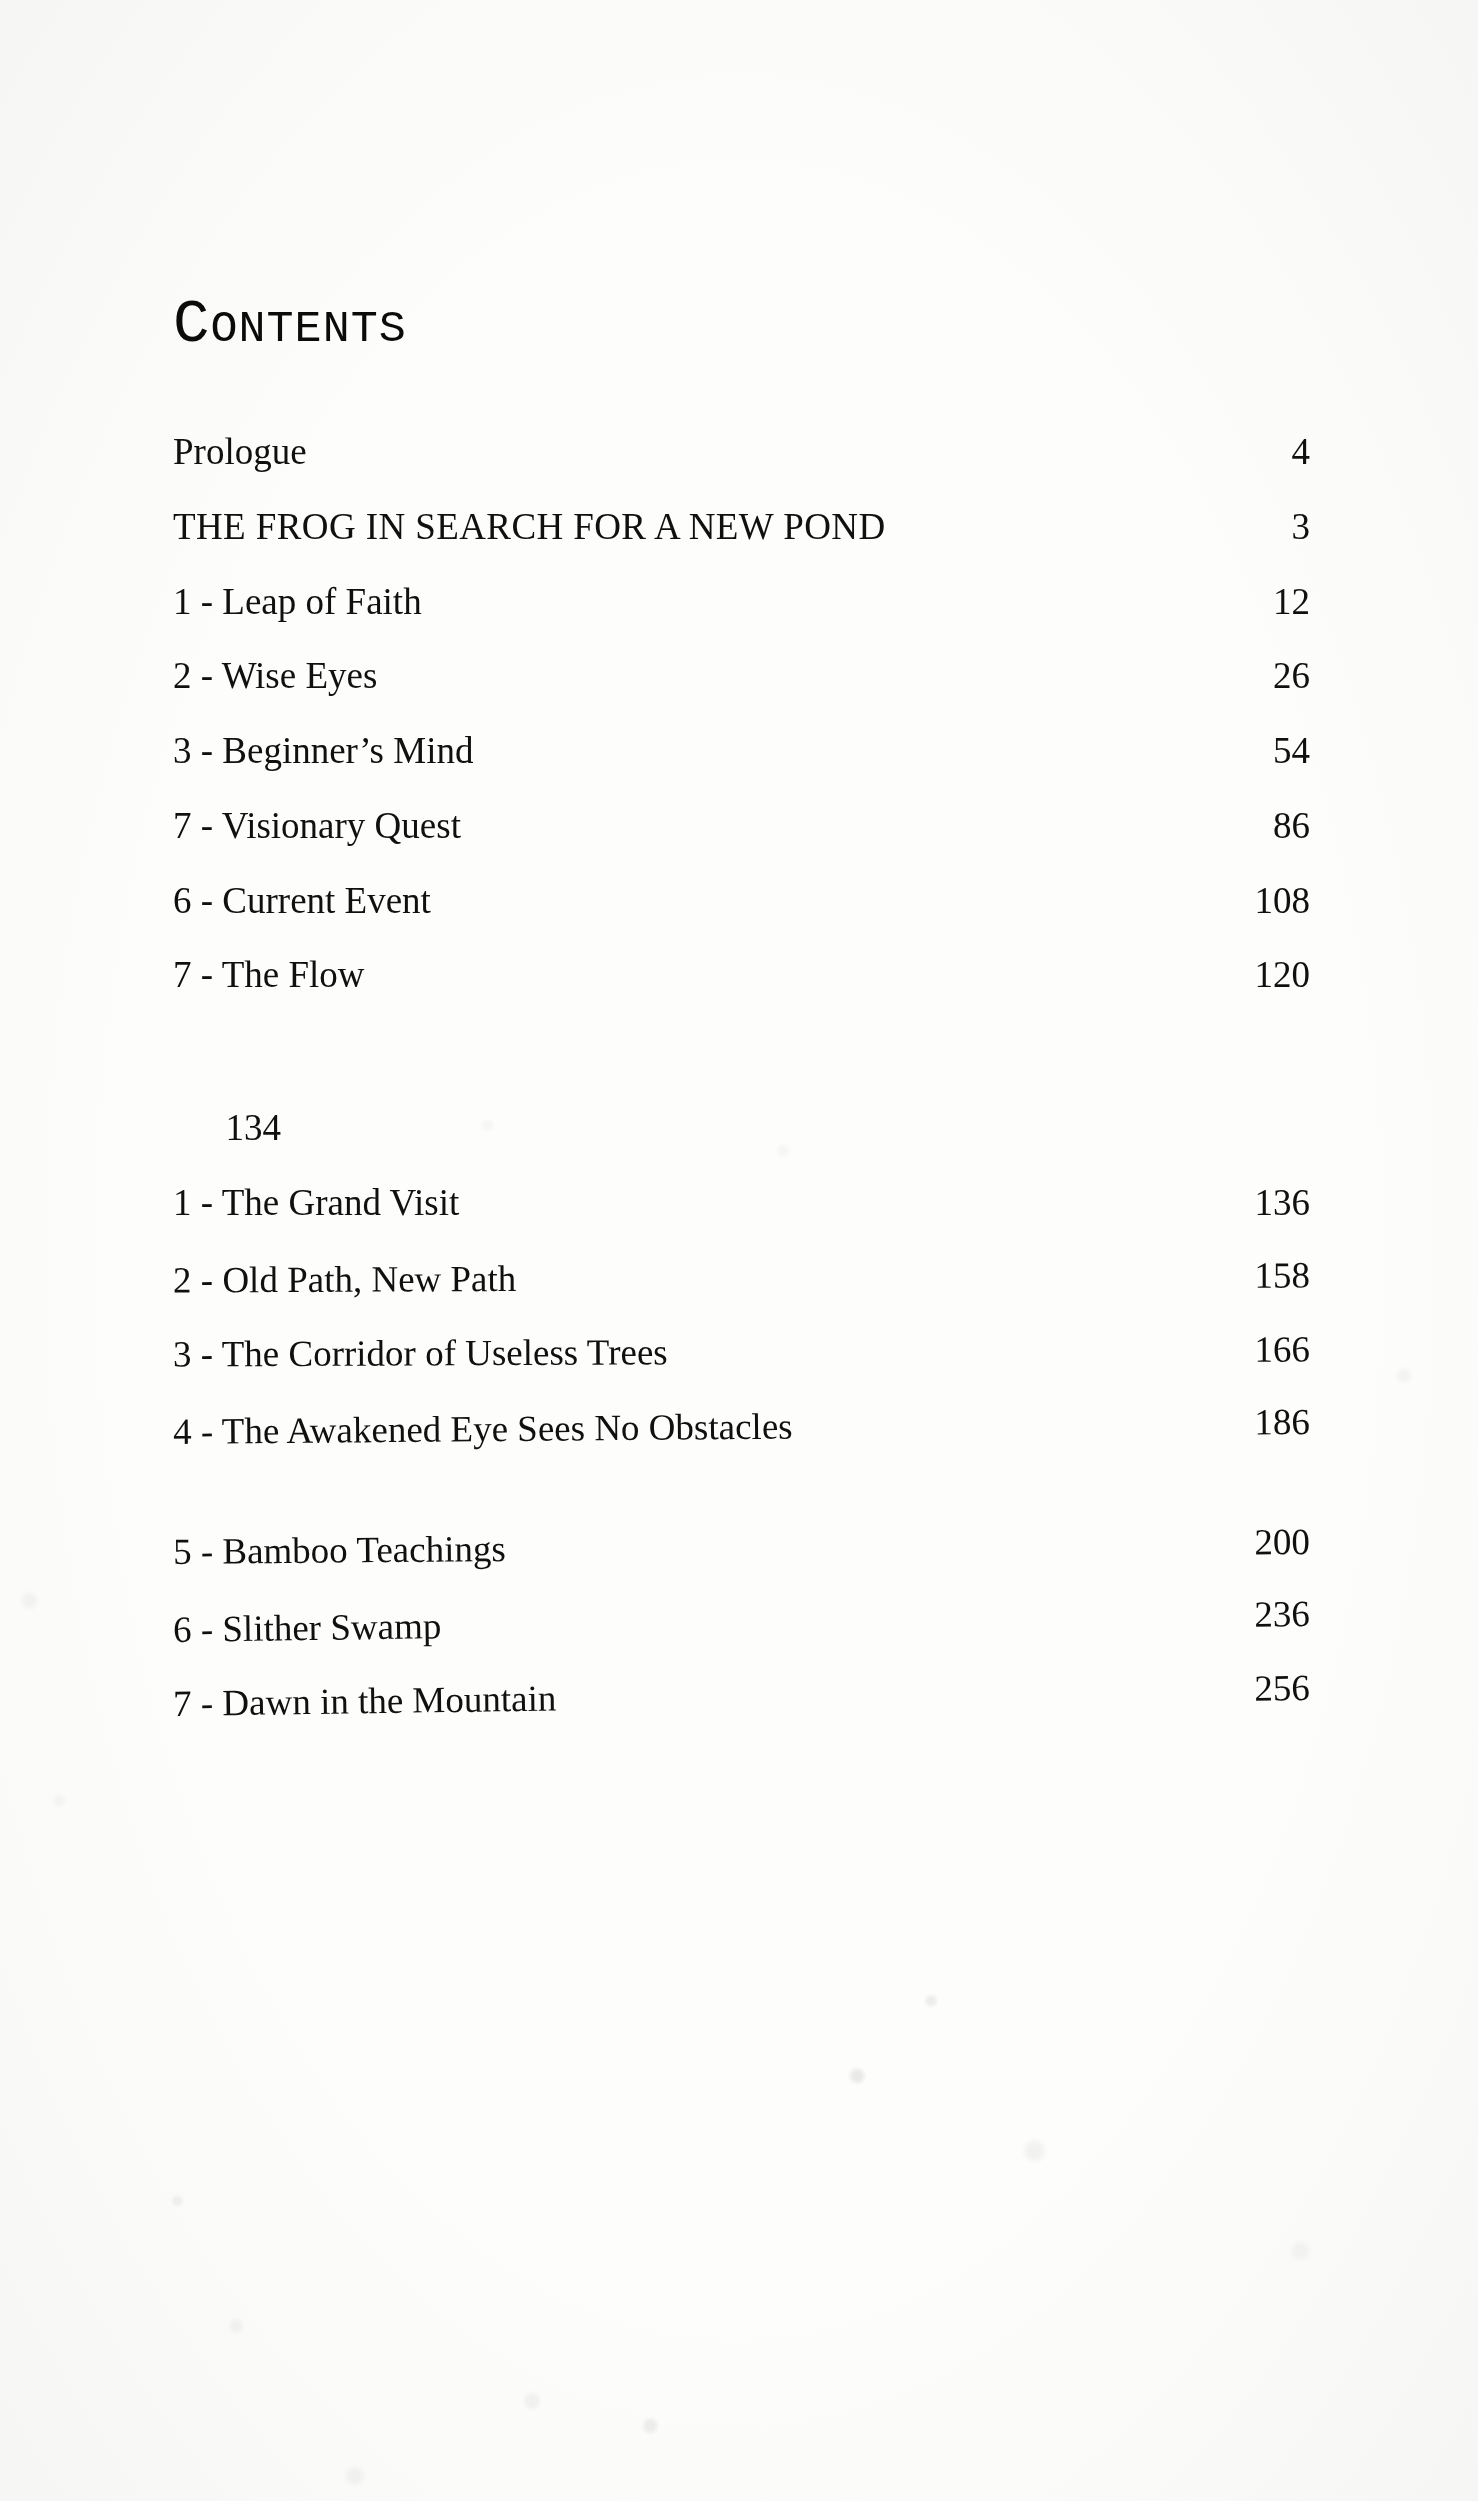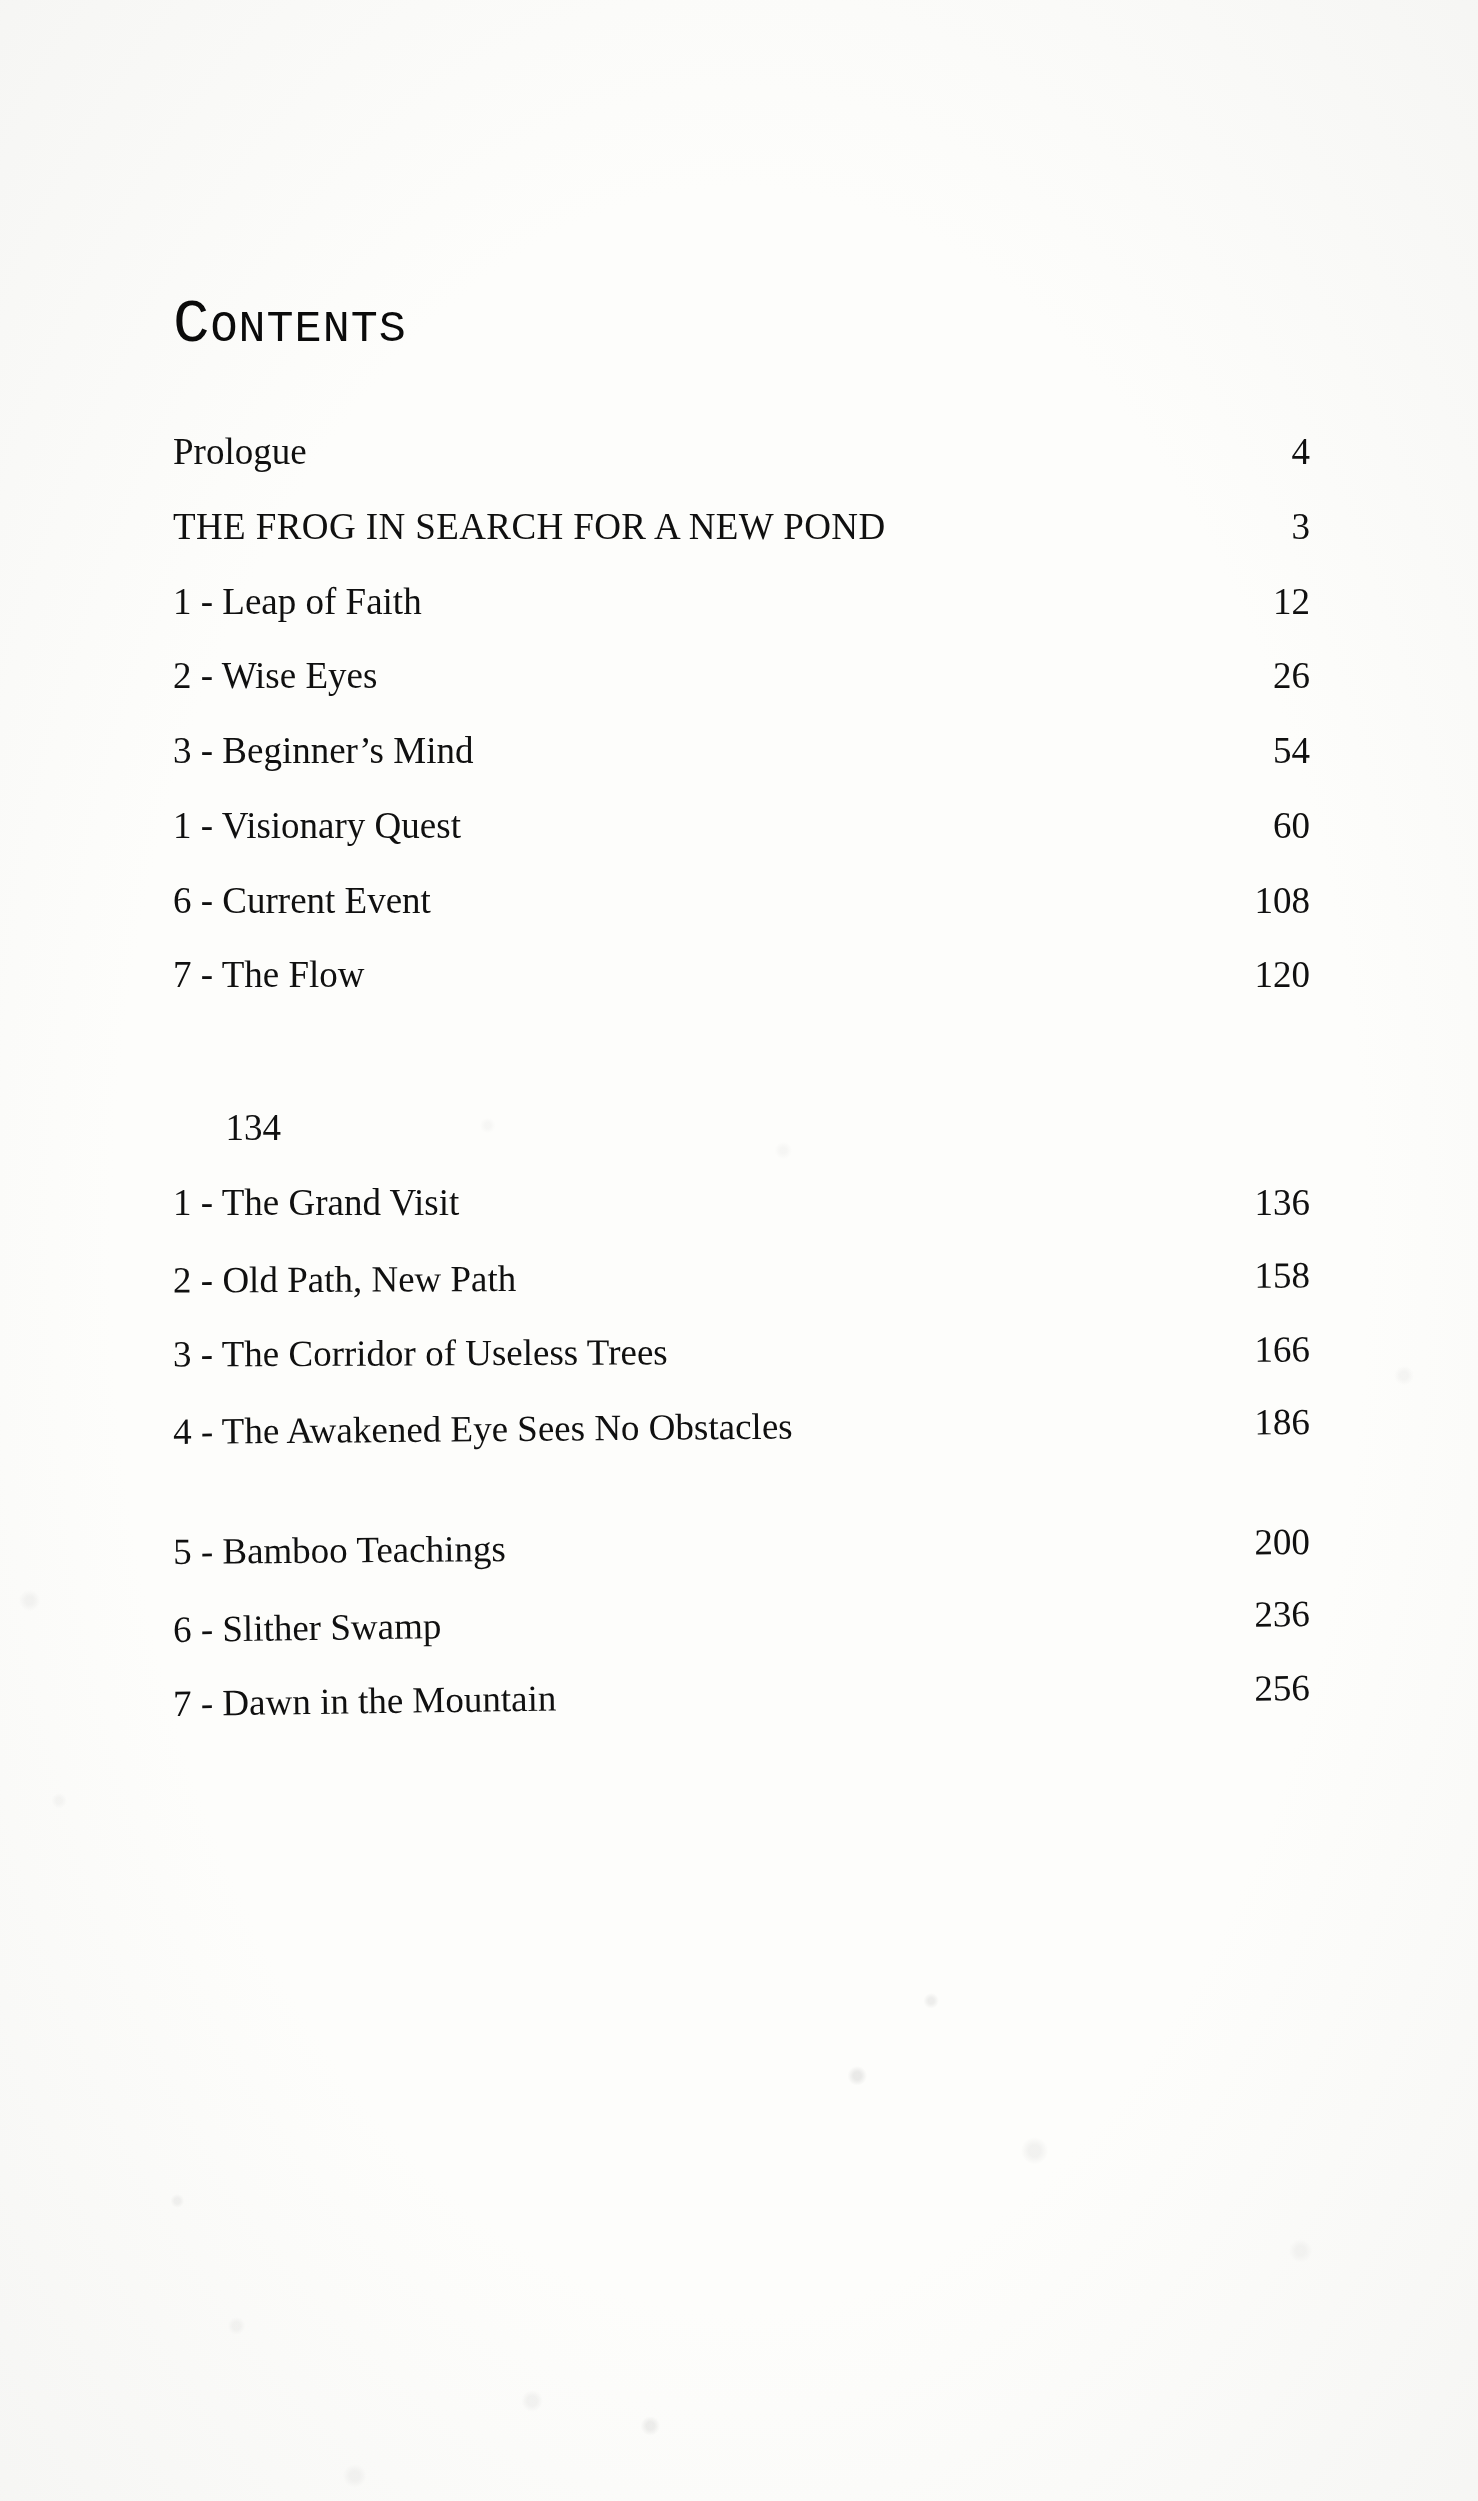--- a/index.html
+++ b/index.html
@@ -141,22 +141,22 @@
       <span class="page-num">26</span>
     </div>
 
     <div class="toc-row">
       <span class="label">3 - Beginner’s Mind</span>
       <span class="page-num">54</span>
     </div>
 
 
     <div class="toc-row">
-      <span class="label">1 - Visionary Quest</span>
-      <span class="page-num">60</span>
+      <span class="label">7 - Visionary Quest</span>
+      <span class="page-num">86</span>
     </div>
 
     <div class="toc-row">
       <span class="label">6 - Current Event</span>
       <span class="page-num">108</span>
     </div>
 
     <div class="toc-row">
       <span class="label">7 - The Flow</span>
       <span class="page-num">120</span>

